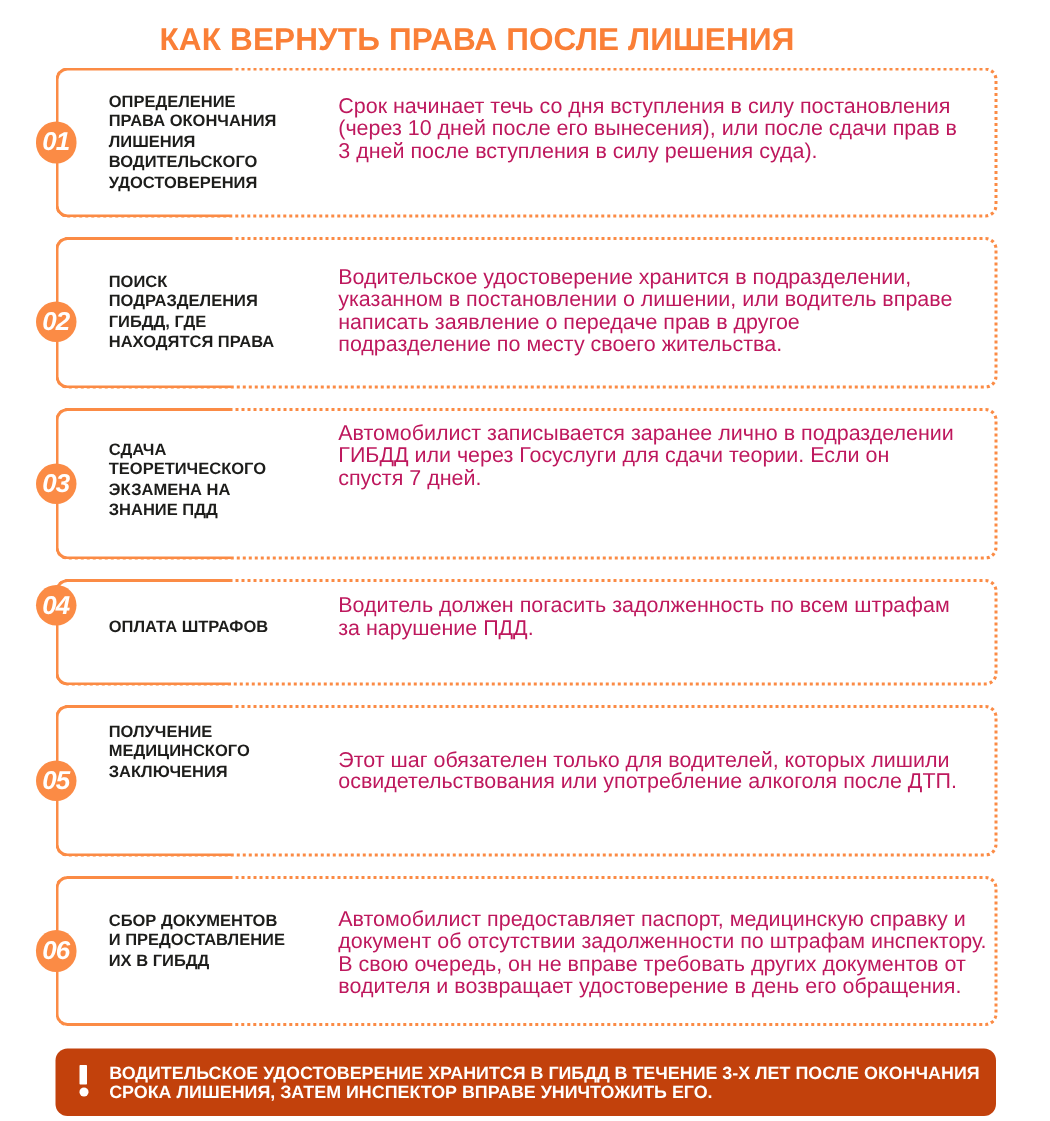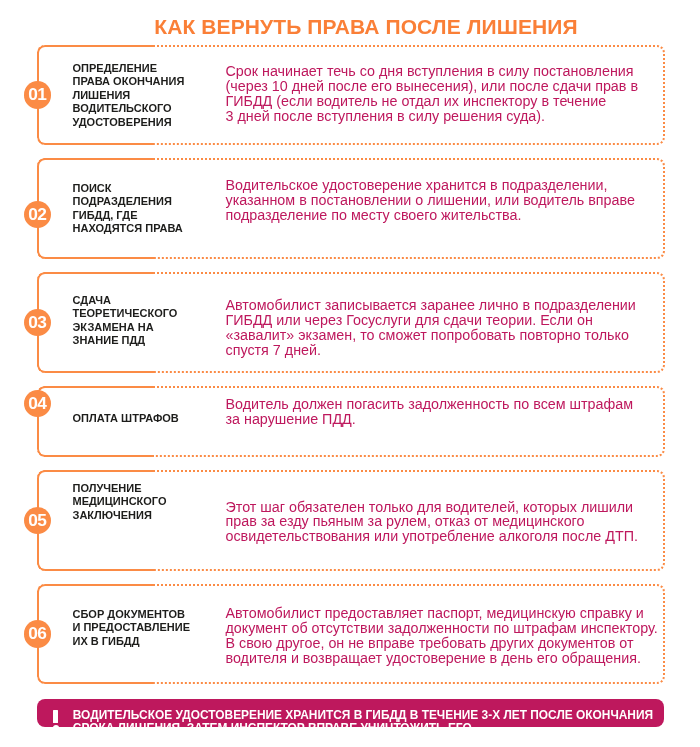--- a/index.html
+++ b/index.html
@@ -2,39 +2,39 @@
 <html><head>
 <meta charset="utf-8">
 <style>
   html,body{margin:0;padding:0;}
   body{width:700px;height:747px;background:#ffffff;overflow:hidden;
        font-family:"Liberation Sans",sans-serif;}
   .page{position:relative;width:700px;height:747px;}
 
   .title{position:absolute;left:0;top:16.5px;width:636px;text-align:center;
          color:#FA7F37;font-size:21px;font-weight:bold;letter-spacing:0.1px;
-         line-height:19px;white-space:nowrap;margin:0;padding-left:48px;}
+         line-height:19px;white-space:nowrap;margin:0;}
 
   .step{position:absolute;left:36.5px;width:628px;box-sizing:border-box;}
   .step .outline{position:absolute;left:0;top:0;right:0;bottom:0;
                  border:2px dotted #FB8B45;border-radius:8px;}
   .step .solid{position:absolute;left:0;top:0;width:117px;height:100%;box-sizing:border-box;
                border:2px solid #FB8B45;border-right:0;border-radius:8px 0 0 8px;
                background:#fff;
                -webkit-mask-image:linear-gradient(#000,#000);}
   .badge{position:absolute;left:-12.9px;width:27.3px;height:27.3px;border-radius:50%;
          background:#FB8B45;color:#ffffff;font-size:17.3px;font-weight:bold;
          letter-spacing:-0.6px;text-indent:0px;line-height:1;
-         display:flex;align-items:center;justify-content:center;}
+         display:flex;align-items:center;justify-content:center;font-style:italic;}
   .label{position:absolute;left:36px;color:#1d1d1b;font-size:11px;font-weight:bold;
          line-height:13.45px;}
   .desc{position:absolute;left:189px;color:#be185d;font-size:14.32px;line-height:14.9px;}
 
-  .banner{position:absolute;left:36.8px;top:698.7px;width:627.2px;height:28px;
-          background:#be185d;border-radius:8px;}
+  .banner{position:absolute;left:36.8px;top:698.7px;width:627.2px;height:45px;
+          background:#c2410c;border-radius:8px;}
   .bang{position:absolute;left:16.6px;top:11.7px;}
   .bang .bar{width:5px;height:12.9px;background:#fff;border-radius:0.5px;}
   .bang .dot{width:6.2px;height:5.8px;border-radius:50%;background:#fff;margin-top:1.5px;margin-left:-0.6px;}
   .bannertext{position:absolute;left:36px;top:10.2px;color:#ffffff;font-size:11.92px;
               font-weight:bold;line-height:13.1px;}
 </style>
 </head>
 <body>
 
 <div class="page">
@@ -47,54 +47,53 @@
     <div class="label" style="top:17.2px">
       <div class="ln">ОПРЕДЕЛЕНИЕ</div>
       <div class="ln">ПРАВА ОКОНЧАНИЯ</div>
       <div class="ln">ЛИШЕНИЯ</div>
       <div class="ln">ВОДИТЕЛЬСКОГО</div>
       <div class="ln">УДОСТОВЕРЕНИЯ</div>
     </div>
     <div class="desc" style="top:19.5px">
       <div class="ln">Срок начинает течь со дня вступления в силу постановления</div>
       <div class="ln">(через 10 дней после его вынесения), или после сдачи прав в</div>
-      <div class="ln">ГИБДД (если водитель не отдал их инспектору в течение</div>
       <div class="ln">3 дней после вступления в силу решения суда).</div>
     </div>
   </div>
   <div class="step" style="top:158.1px;height:100.7px">
     <div class="outline"></div>
     <div class="solid"></div>
     <div class="badge" style="top:43px">02</div>
     <div class="label" style="top:23.6px">
       <div class="ln">ПОИСК</div>
       <div class="ln">ПОДРАЗДЕЛЕНИЯ</div>
       <div class="ln">ГИБДД, ГДЕ</div>
       <div class="ln">НАХОДЯТСЯ ПРАВА</div>
     </div>
     <div class="desc" style="top:19.9px">
       <div class="ln">Водительское удостоверение хранится в подразделении,</div>
       <div class="ln">указанном в постановлении о лишении, или водитель вправе</div>
+      <div class="ln">написать заявление о передаче прав в другое</div>
       <div class="ln">подразделение по месту своего жительства.</div>
     </div>
   </div>
   <div class="step" style="top:272.0px;height:100.9px">
     <div class="outline"></div>
     <div class="solid"></div>
     <div class="badge" style="top:36.80px">03</div>
     <div class="label" style="top:22.0px">
       <div class="ln">СДАЧА</div>
       <div class="ln">ТЕОРЕТИЧЕСКОГО</div>
       <div class="ln">ЭКЗАМЕНА НА</div>
       <div class="ln">ЗНАНИЕ ПДД</div>
     </div>
-    <div class="desc" style="top:26px">
+    <div class="desc" style="top:10px">
       <div class="ln">Автомобилист записывается заранее лично в подразделении</div>
       <div class="ln">ГИБДД или через Госуслуги для сдачи теории. Если он</div>
-      <div class="ln">«завалит» экзамен, то сможет попробовать повторно только</div>
       <div class="ln">спустя 7 дней.</div>
     </div>
   </div>
   <div class="step" style="top:386.0px;height:70.8px">
     <div class="outline"></div>
     <div class="solid"></div>
     <div class="badge" style="top:4px">04</div>
     <div class="label" style="top:25.7px">
       <div class="ln">ОПЛАТА ШТРАФОВ</div>
     </div>
@@ -107,37 +106,36 @@
     <div class="outline"></div>
     <div class="solid"></div>
     <div class="badge" style="top:36.80px">05</div>
     <div class="label" style="top:12px">
       <div class="ln">ПОЛУЧЕНИЕ</div>
       <div class="ln">МЕДИЦИНСКОГО</div>
       <div class="ln">ЗАКЛЮЧЕНИЯ</div>
     </div>
     <div class="desc" style="top:29.7px">
       <div class="ln">Этот шаг обязателен только для водителей, которых лишили</div>
-      <div class="ln">прав за езду пьяным за рулем, отказ от медицинского</div>
       <div class="ln">освидетельствования или употребление алкоголя после ДТП.</div>
     </div>
   </div>
   <div class="step" style="top:583.9px;height:100.5px">
     <div class="outline"></div>
     <div class="solid"></div>
     <div class="badge" style="top:36.60px">06</div>
     <div class="label" style="top:24px">
       <div class="ln">СБОР ДОКУМЕНТОВ</div>
       <div class="ln">И ПРЕДОСТАВЛЕНИЕ</div>
       <div class="ln">ИХ В ГИБДД</div>
     </div>
     <div class="desc" style="top:21.9px">
       <div class="ln">Автомобилист предоставляет паспорт, медицинскую справку и</div>
       <div class="ln">документ об отсутствии задолженности по штрафам инспектору.</div>
-      <div class="ln">В свою другое, он не вправе требовать других документов от</div>
+      <div class="ln">В свою очередь, он не вправе требовать других документов от</div>
       <div class="ln">водителя и возвращает удостоверение в день его обращения.</div>
     </div>
   </div>
   </div>
   <div class="banner">
     <div class="bang">
       <div class="bar"></div>
       <div class="dot"></div>
     </div>
     <div class="bannertext">

